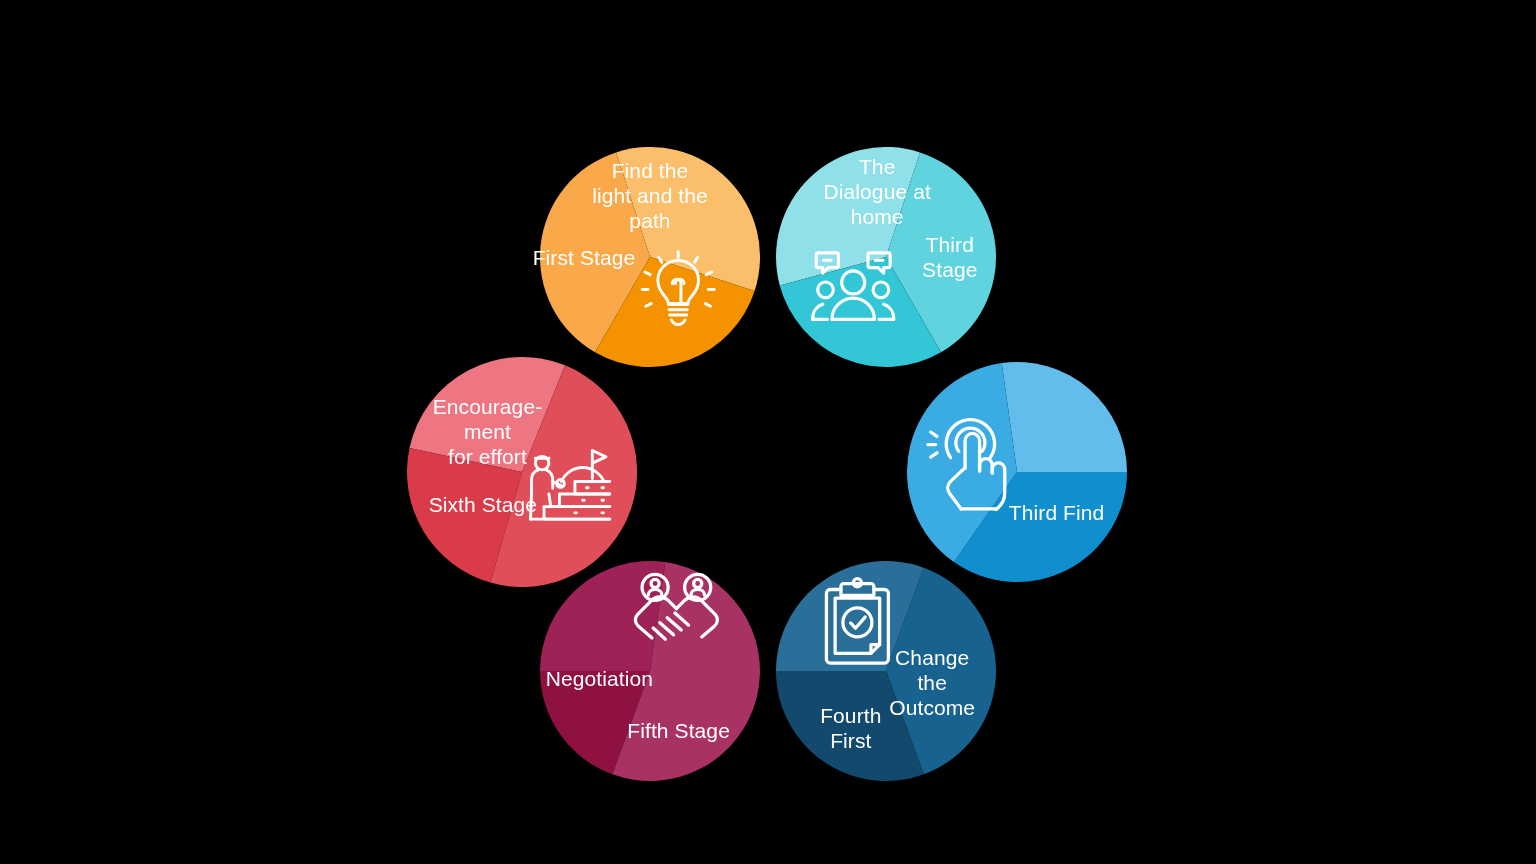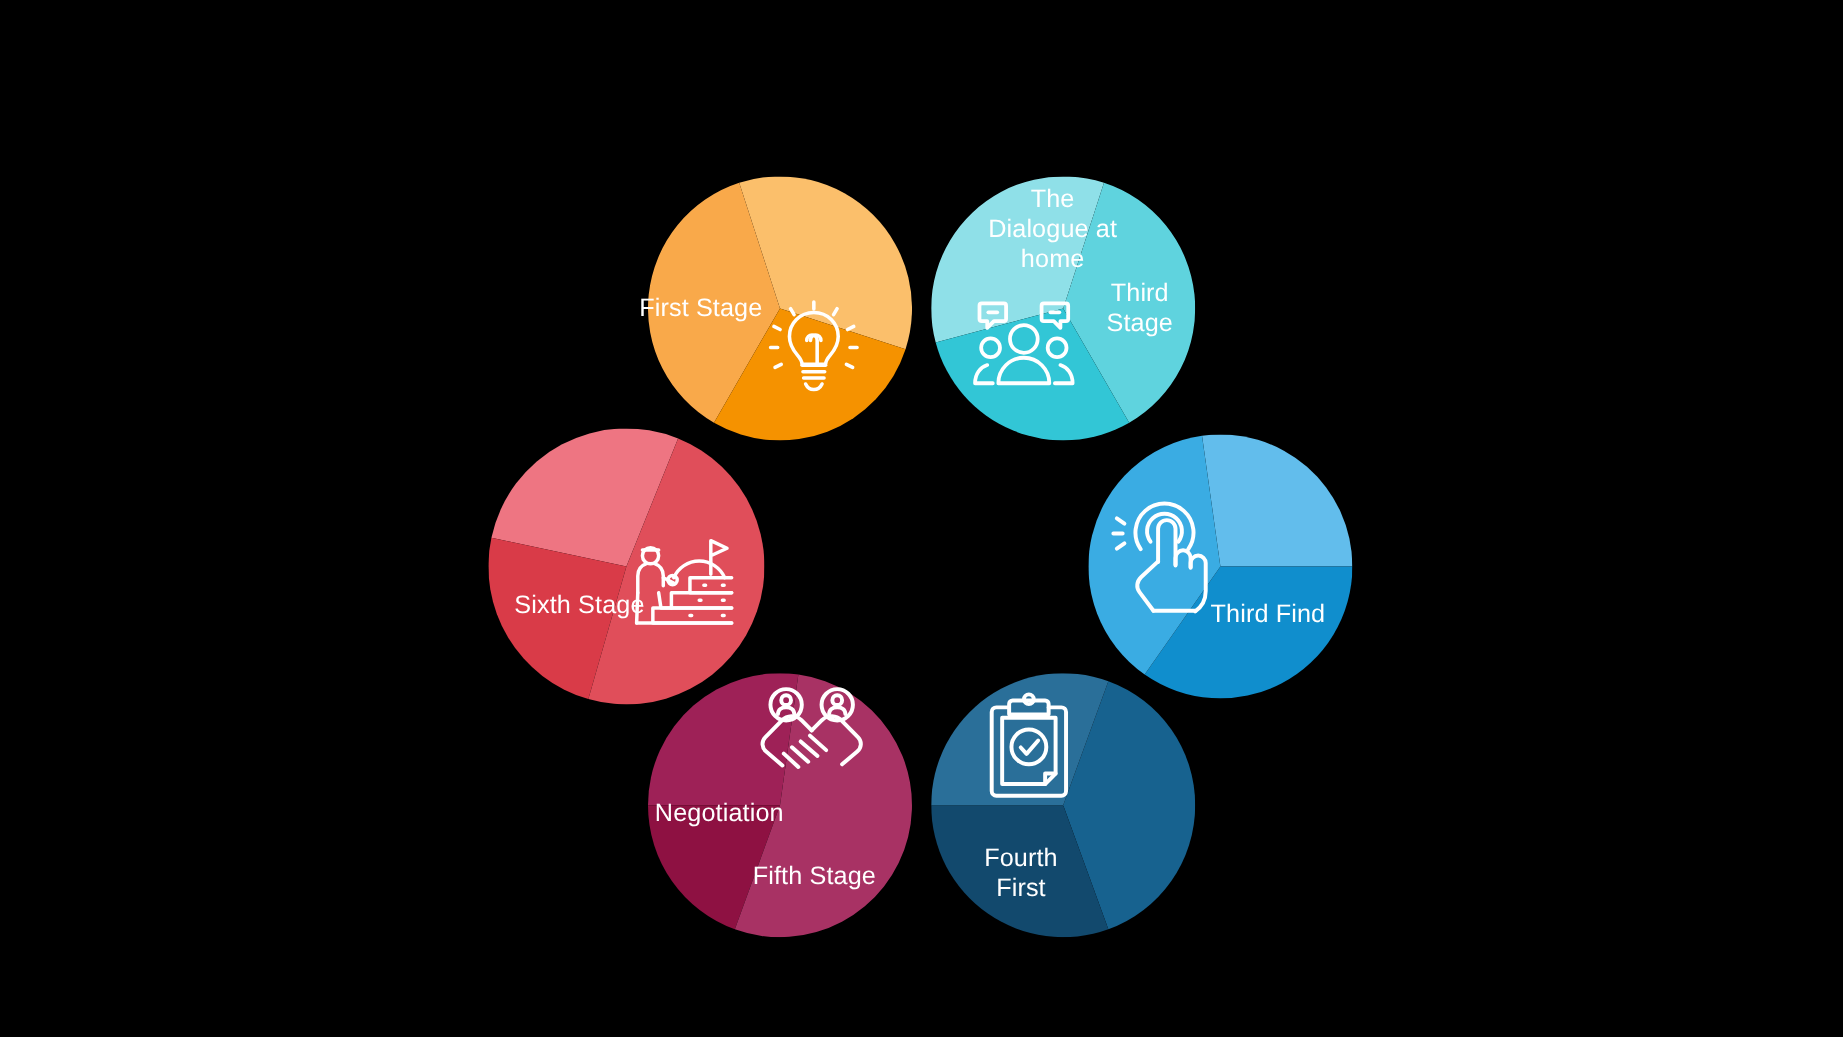--- a/index.html
+++ b/index.html
@@ -52,20 +52,23 @@
 </head>
 <body>
 
 <div id="stage">
     <div class="circle" style="left: 540px; top: 147px; width: 220px; height: 220px;">
       <svg class="pie" width="220" height="220" viewBox="0 0 220 220">
         <path d="M 110 110 L 76.01 5.38 A 110 110 0 0 1 214.62 143.99 Z" fill="#FBBF6B"></path>
         <path d="M 110 110 L 55.00 205.26 A 110 110 0 0 1 76.01 5.38 Z" fill="#F9A94A"></path>
         <path d="M 110 110 L 214.62 143.99 A 110 110 0 0 1 55.00 205.26 Z" fill="#F59200"></path>
       </svg>
+      <div class="seg-label" style="width: 176px; left: 22px; top: 48.4px; transform: translateY(-50%);">Find the
+light and the
+path</div>
       <div class="seg-label" style="width: 145.2px; left: -28.6px; top: 110px; transform: translateY(-50%);">First Stage</div>
       <div class="icon-holder" style="width: 92.4px; height: 92.4px; left: 92.4px; top: 94.6px;">
         <svg width="92.39999999999999" height="92.39999999999999" viewBox="0 0 100 100">
     <g fill="none" stroke="#fff" stroke-width="3.2" stroke-linecap="round" stroke-linejoin="round">
       <path d="M50 20c-12.5 0-22 9.6-22 21.6 0 7.6 3.6 12.6 7.2 16.8 2.6 3 4 5 4.2 8.2h21.2c.2-3.2 1.6-5.2 4.2-8.2 3.6-4.2 7.2-9.2 7.2-16.8C72 29.6 62.5 20 50 20z"></path>
       <path d="M39.4 67.6h21.2"></path>
       <path d="M40.2 73.4h19.6"></path>
       <path d="M40.8 79h18.4"></path>
       <path d="M42.6 84.4c1.6 3.4 4.2 5 7.4 5s5.8-1.6 7.4-5"></path>
       <path d="M43.6 45.2c0-2.8 2.2-5 4.8-5 2.6 0 4.6 2.2 4.6 5v22"></path>
@@ -124,20 +127,23 @@
     </g>
         </svg>
       </div>
     </div>
     <div class="circle" style="left: 776px; top: 561px; width: 220px; height: 220px;">
       <svg class="pie" width="220" height="220" viewBox="0 0 220 220">
         <path d="M 110 110 L 147.62 6.63 A 110 110 0 0 1 147.62 213.37 Z" fill="#17628F"></path>
         <path d="M 110 110 L 147.62 213.37 A 110 110 0 0 1 0.00 110.00 Z" fill="#12496D"></path>
         <path d="M 110 110 L 0.00 110.00 A 110 110 0 0 1 147.62 6.63 Z" fill="#2A6F99"></path>
       </svg>
+      <div class="seg-label" style="width: 110px; left: 101.2px; top: 121px; transform: translateY(-50%);">Change
+the
+Outcome</div>
       <div class="seg-label" style="width: 114.4px; left: 17.6px; top: 167.2px; transform: translateY(-50%);">Fourth
 First</div>
       <div class="icon-holder" style="width: 96.8px; height: 96.8px; left: 33px; top: 13.2px;">
         <svg width="96.8" height="96.8" viewBox="0 0 100 100">
     <g fill="none" stroke="#fff" stroke-width="3.4" stroke-linecap="round" stroke-linejoin="round">
       <path d="M33 16H22a4 4 0 0 0-4 4v68a4 4 0 0 0 4 4h56a4 4 0 0 0 4-4V20a4 4 0 0 0-4-4H67"></path>
       <path d="M36 10h28a3 3 0 0 1 3 3v9H33v-9a3 3 0 0 1 3-3z"></path>
       <circle cx="50" cy="9" r="4.2"></circle>
       <path d="M27 25h46v48l-9 9H27z"></path>
       <path d="M64 82V73h9"></path>
@@ -173,20 +179,23 @@
     </g>
         </svg>
       </div>
     </div>
     <div class="circle" style="left: 407px; top: 357px; width: 230px; height: 230px;">
       <svg class="pie" width="230" height="230" viewBox="0 0 230 230">
         <path d="M 115 115 L 2.51 91.09 A 115 115 0 0 1 158.08 8.37 Z" fill="#EE7582"></path>
         <path d="M 115 115 L 83.30 225.55 A 115 115 0 0 1 2.51 91.09 Z" fill="#D93B48"></path>
         <path d="M 115 115 L 158.08 8.37 A 115 115 0 0 1 83.30 225.55 Z" fill="#E04E5A"></path>
       </svg>
+      <div class="seg-label" style="width: 138px; left: 11.5px; top: 73.6px; transform: translateY(-50%);">Encourage-
+ment
+for effort</div>
       <div class="seg-label" style="width: 142.6px; left: 4.6px; top: 147.2px; transform: translateY(-50%);">Sixth Stage</div>
       <div class="icon-holder" style="width: 96.6px; height: 96.6px; left: 110.4px; top: 80.5px;">
         <svg width="96.6" height="96.6" viewBox="0 0 100 100">
     <g fill="none" stroke="#fff" stroke-width="3" stroke-linecap="round" stroke-linejoin="round">
       <path d="M46 45a24 24 0 0 1 44 0"></path>
       <path d="M78 42V13l14 6.5L78 26"></path>
       <path d="M96 45H60v13H96"></path>
       <path d="M96 58H44v13H96"></path>
       <path d="M96 71H28v13H96"></path>
       <path d="M96 84H14"></path>

